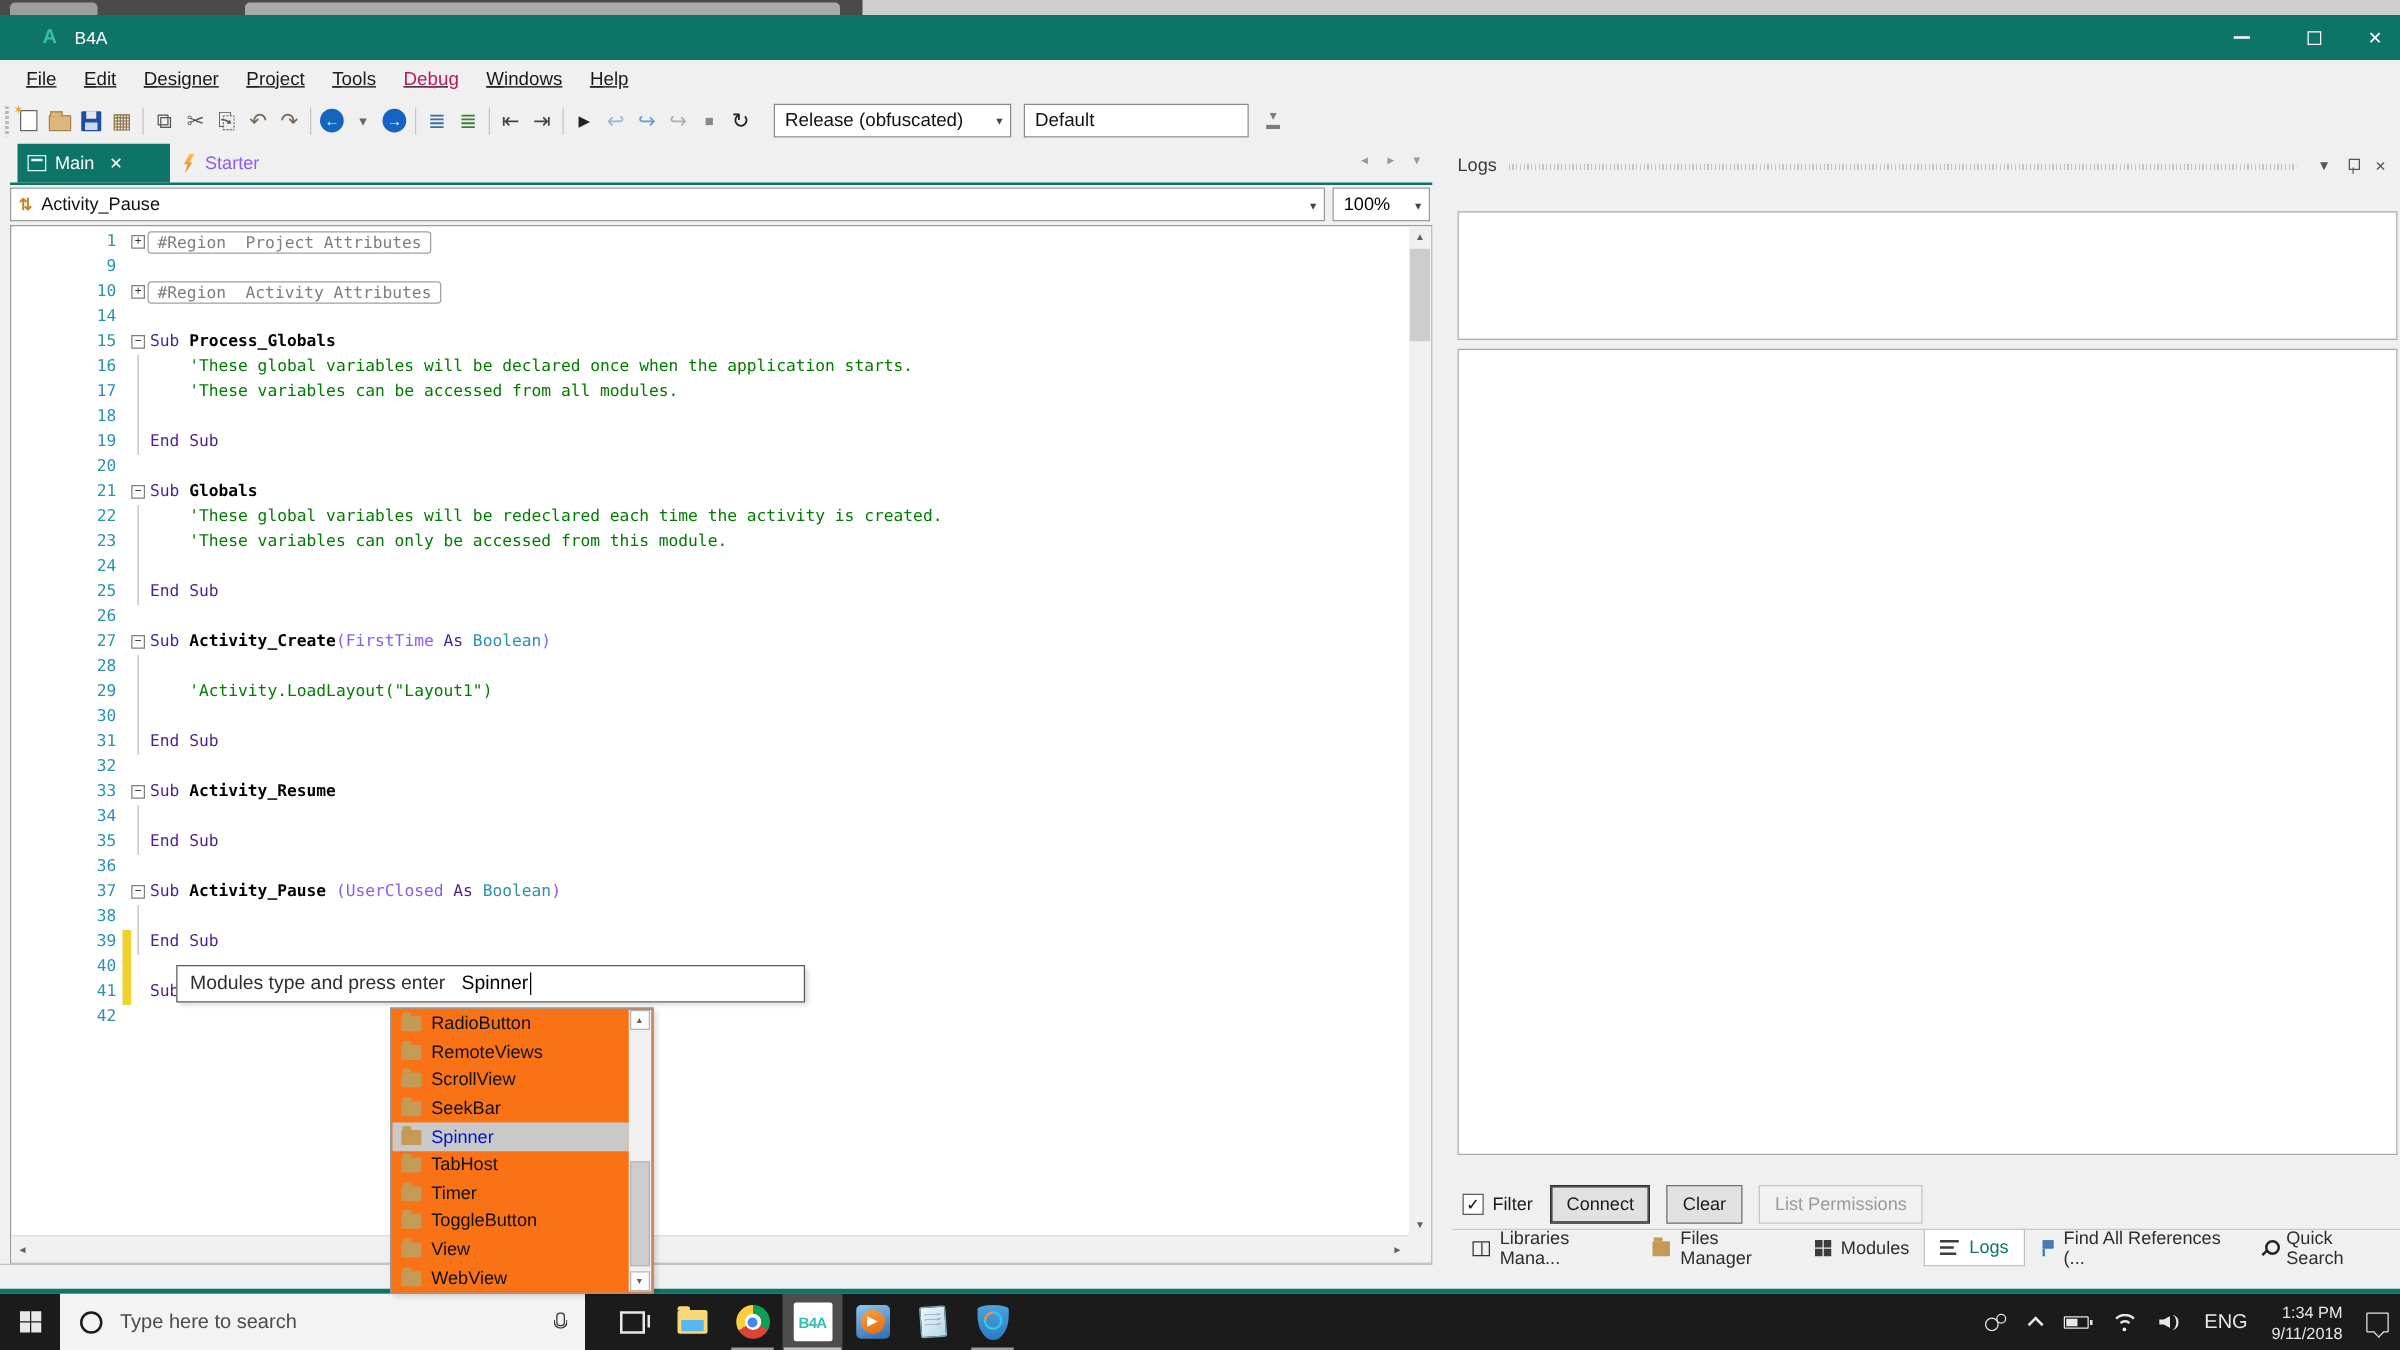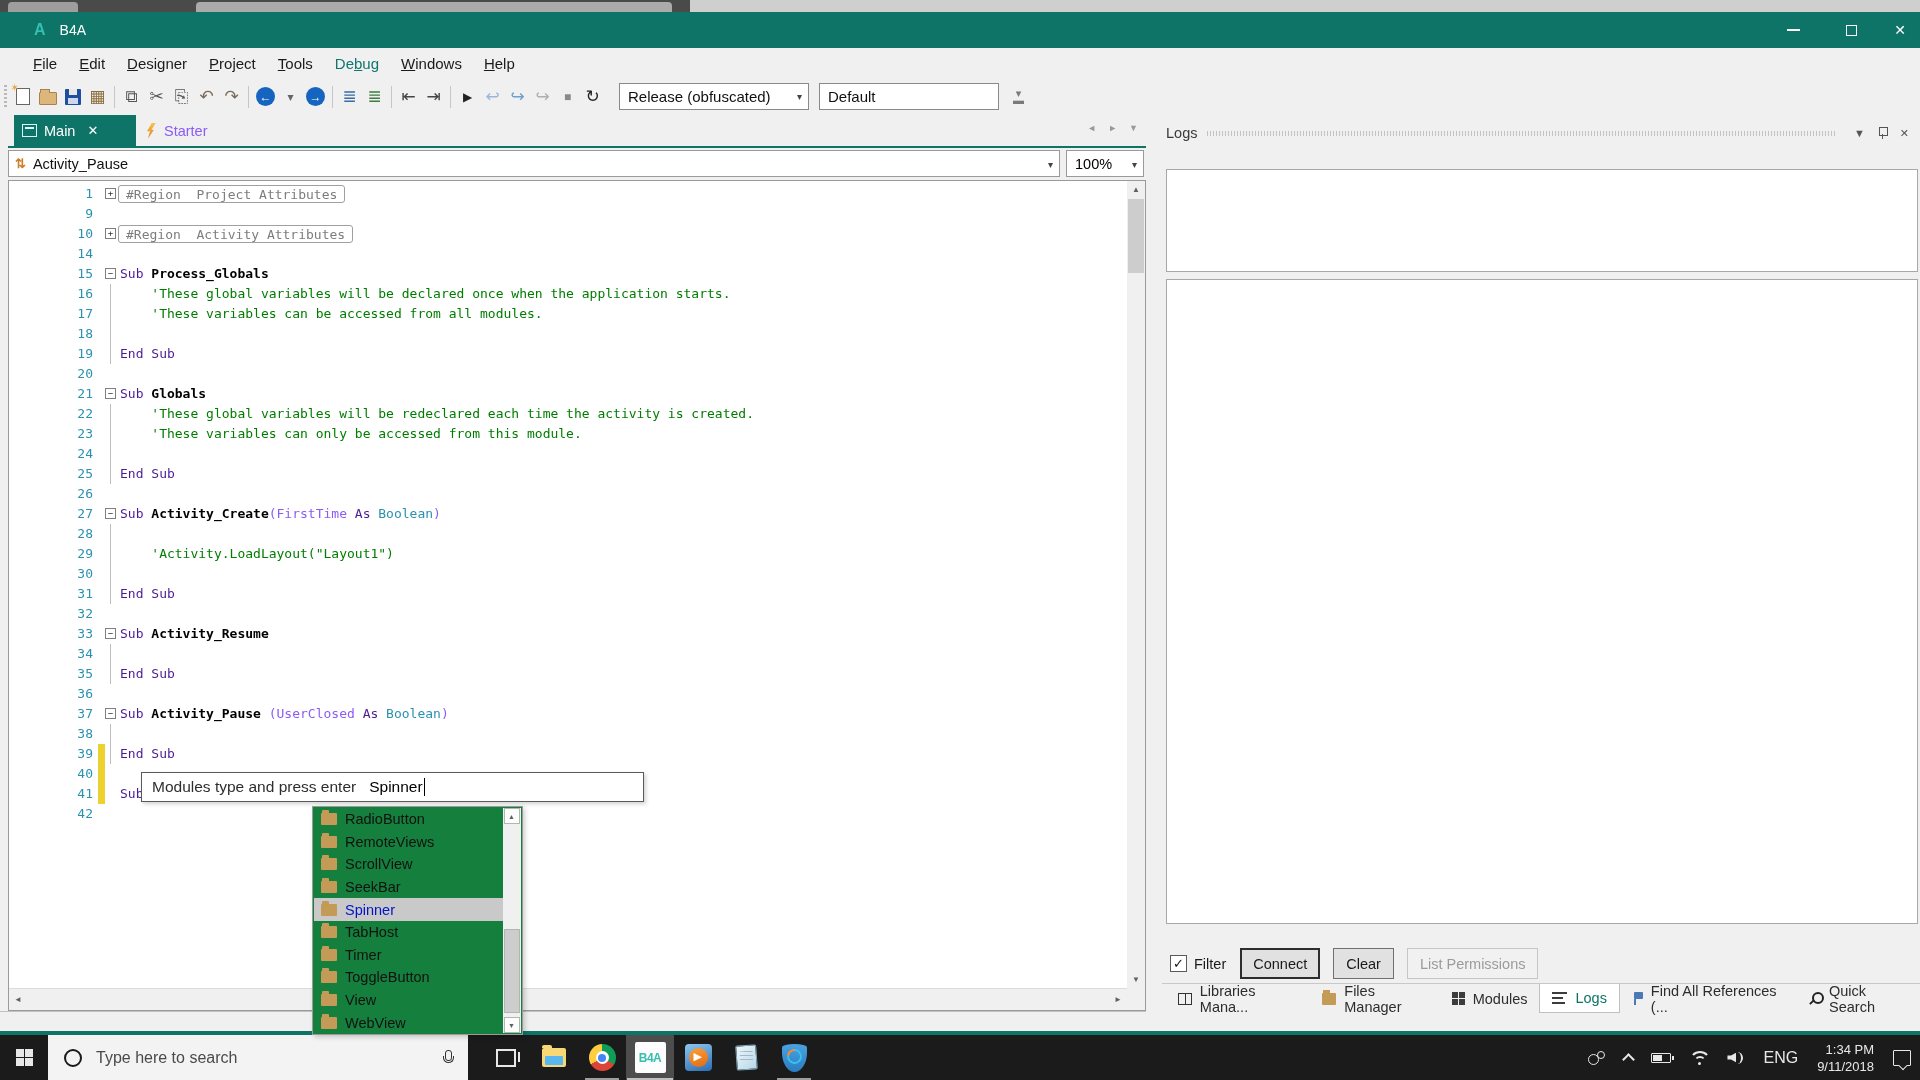--- a/index.html
+++ b/index.html
@@ -19,23 +19,23 @@
   .titlebar .applogo { margin-left:34px; font-weight:bold; font-size:16px; color:#35BFAE; }
   .titlebar .apptitle { margin-left:14px; font-size:14px; color:#fff; }
   .win-controls { position:absolute; right:0; top:0; height:36px; display:flex; }
   .win-btn { width:58px; height:36px; display:flex; align-items:center; justify-content:center; color:#fff; font-size:14px; }
   .win-btn .minline { width:13px; height:1.5px; background:#fff; }
   .win-btn .maxbox { width:11px; height:11px; border:1.5px solid #fff; }
   .win-btn.close-btn { width:40px; overflow:hidden; }
 
   
   .menubar { position:absolute; left:0; top:48px; width:1920px; height:30px; background:#f0f0f0;
-             display:flex; align-items:center; padding-left:22px; }
+             display:flex; align-items:center; padding-left:10px;text-decoration:underline; }
   .menu-item { padding:4px 11px; font-size:15px; color:#1a1a1a; }
-  .menu-item.disabled { color:#0f766e; }
+  .menu-item.disabled { color:#be185d; }
   .menu-item u { text-decoration:underline; }
 
   
   .toolbar { position:absolute; left:0; top:78px; width:1920px; height:37px; background:#f0f0f0;
              display:flex; align-items:center; }
   .tb-handle { width:6px; height:24px; margin:0 3px 0 4px;
                background:repeating-linear-gradient(180deg,#b9b9b9 0 2px,transparent 2px 4px); width:3px; }
   .tb-btn { width:25px; height:26px; display:flex; align-items:center; justify-content:center; }
   .tb-btn .glyph { font-size:17px; line-height:1; }
   .tb-btn .glyph.small { font-size:12px; }
@@ -105,21 +105,21 @@
   .hscroll .arr.left { left:0; } .hscroll .arr.right { right:0; }
   .scroll-corner { position:absolute; right:0; bottom:0; width:18px; height:22px; background:#f0f0f0; }
 
   
   .ac-input { position:absolute; left:141px; top:772px; width:503px; height:30px; background:#fff;
               border:1px solid #5a5a5a; box-shadow:2px 2px 4px rgba(0,0,0,.18); display:flex; align-items:center;
               font-size:15.5px; z-index:30; }
   .ac-input .prompt { margin-left:10px; color:#2e2e2e; }
   .ac-input .typed { margin-left:13px; color:#000; }
   .ac-caret { width:1px; height:18px; background:#000; margin-left:1px; }
-  .ac-popup { position:absolute; left:312px; top:806px; width:211px; height:229px; background:#15803d;
+  .ac-popup { position:absolute; left:312px; top:806px; width:211px; height:229px; background:#f97316;
               border:1px solid #9a9a9a; z-index:40; box-shadow:2px 2px 5px rgba(0,0,0,.2); }
   .ac-list { list-style:none; position:absolute; left:1px; top:1px; right:19px; }
   .ac-item { height:22.6px; display:flex; align-items:center; font-size:14.5px; color:#111; padding-left:7px; }
   .ac-item.selected { background:#c9c9c9; color:#0014cc; }
   .fold-icon { width:16px; height:12px; background:#C49A57; border-radius:1px; position:relative; margin-right:8px; flex:none; }
   .fold-icon::before { content:""; position:absolute; left:1px; top:-3px; width:7px; height:3px; background:#C49A57; border-radius:1px 1px 0 0; }
   .ac-scroll { position:absolute; top:1px; bottom:1px; right:1px; width:18px; background:#f0f0f0; }
   .ac-scroll .sbtn { position:absolute; left:0.5px; width:16px; height:16px; background:#fdfdfd; border:1px solid #b4b4b4;
                      color:#606060; font-size:7px; text-align:center; line-height:15px; }
   .ac-scroll .sbtn.up { top:0; } .ac-scroll .sbtn.down { bottom:0; }

